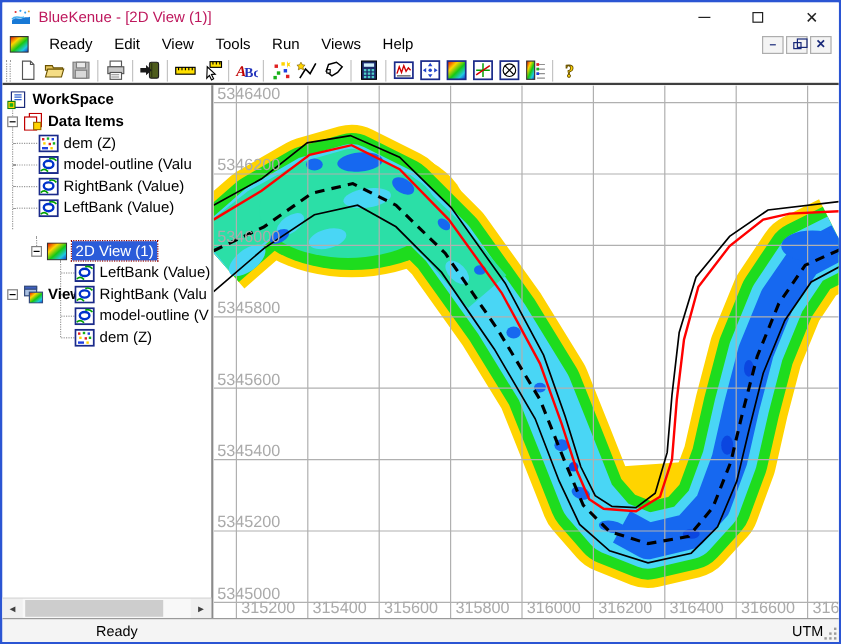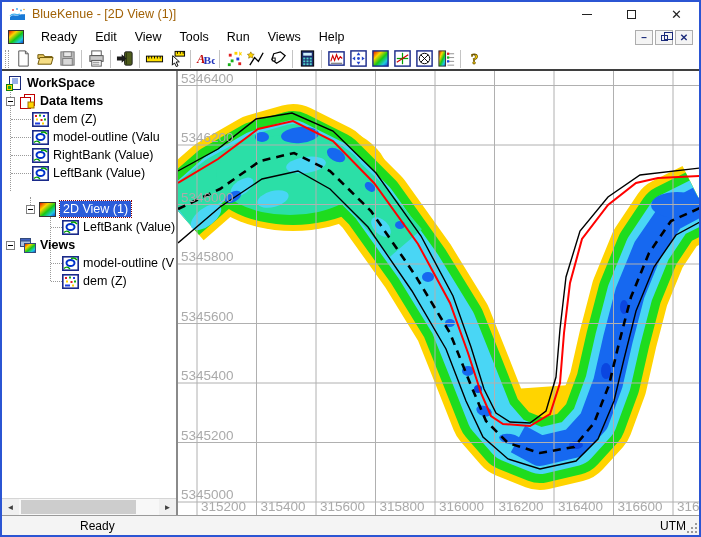--- a/index.html
+++ b/index.html
@@ -2,21 +2,21 @@
 <html><head>
 <meta charset="utf-8">
 <style>
   html,body{margin:0;padding:0;background:#777;font-family:"Liberation Sans",sans-serif;}
   *{box-sizing:border-box;}
   .win{width:701px;height:537px;border:2px solid #2b55d3;background:#fff;display:flex;flex-direction:column;position:relative;overflow:hidden;}
 
   
   .titlebar{height:24px;background:#fff;display:flex;align-items:center;padding-left:7px;flex:0 0 auto;}
   .appicon{width:17px;height:15px;margin-right:6px;flex:0 0 auto;}
-  .title{font-size:12.5px;color:#a16207;flex:1;white-space:nowrap;overflow:hidden;}
+  .title{font-size:12.5px;color:#be185d;flex:1;white-space:nowrap;overflow:hidden;}
   .winbtns{display:flex;height:100%;}
   .winbtn{width:45px;display:flex;align-items:center;justify-content:center;font-size:13px;color:#222;}
   .maxglyph{width:9px;height:9px;border:1px solid #222;display:inline-block;}
   .minglyph{width:10px;height:1px;background:#222;display:inline-block;}
 
   
   .menubar{height:22px;background:#fff;display:flex;align-items:center;padding:0 4px;flex:0 0 auto;}
   .mdiicon{width:16px;height:14px;margin:0 8px 0 2px;}
   .menuitem{font-size:12.5px;color:#000;padding:2px 9px;white-space:nowrap;}
   .menuspacer{flex:1;}
@@ -427,20 +427,31 @@
               <svg viewBox="0 0 17 15">
             <rect x="0.8" y="0.8" width="15.4" height="13.4" fill="#fff" stroke="#1a2a8a" stroke-width="1.6"></rect>
             <ellipse cx="8.5" cy="7" rx="4" ry="3" fill="none" stroke="#0033cc" stroke-width="2"></ellipse>
             <path d="M2,12.5 Q5,9.5 8,13" fill="none" stroke="#00a000" stroke-width="1.4"></path>
             <path d="M9,2.5 Q12.5,1 15,4" fill="none" stroke="#00a000" stroke-width="1.4"></path>
               </svg>
             </span>
           <span class="tlabel">LeftBank (Value)</span>
         </div>
 
+        <div class="trow" style="top:165px;">
+          <span class="ticon" style="margin-left:60px;">
+              <svg viewBox="0 0 17 15">
+            <rect x="0.8" y="0.8" width="15.4" height="13.4" fill="#fff" stroke="#1a2a8a" stroke-width="1.6"></rect>
+            <ellipse cx="8.5" cy="7" rx="4" ry="3" fill="none" stroke="#0033cc" stroke-width="2"></ellipse>
+            <path d="M2,12.5 Q5,9.5 8,13" fill="none" stroke="#00a000" stroke-width="1.4"></path>
+            <path d="M9,2.5 Q12.5,1 15,4" fill="none" stroke="#00a000" stroke-width="1.4"></path>
+              </svg>
+            </span>
+          <span class="tlabel">RightBank (Valu</span>
+        </div>
 
         <div class="trow" style="top:183px;">
           <span class="ticon" style="margin-left:60px;">
               <svg viewBox="0 0 17 15">
             <rect x="0.8" y="0.8" width="15.4" height="13.4" fill="#fff" stroke="#1a2a8a" stroke-width="1.6"></rect>
             <ellipse cx="8.5" cy="7" rx="4" ry="3" fill="none" stroke="#0033cc" stroke-width="2"></ellipse>
             <path d="M2,12.5 Q5,9.5 8,13" fill="none" stroke="#00a000" stroke-width="1.4"></path>
             <path d="M9,2.5 Q12.5,1 15,4" fill="none" stroke="#00a000" stroke-width="1.4"></path>
               </svg>
             </span>

